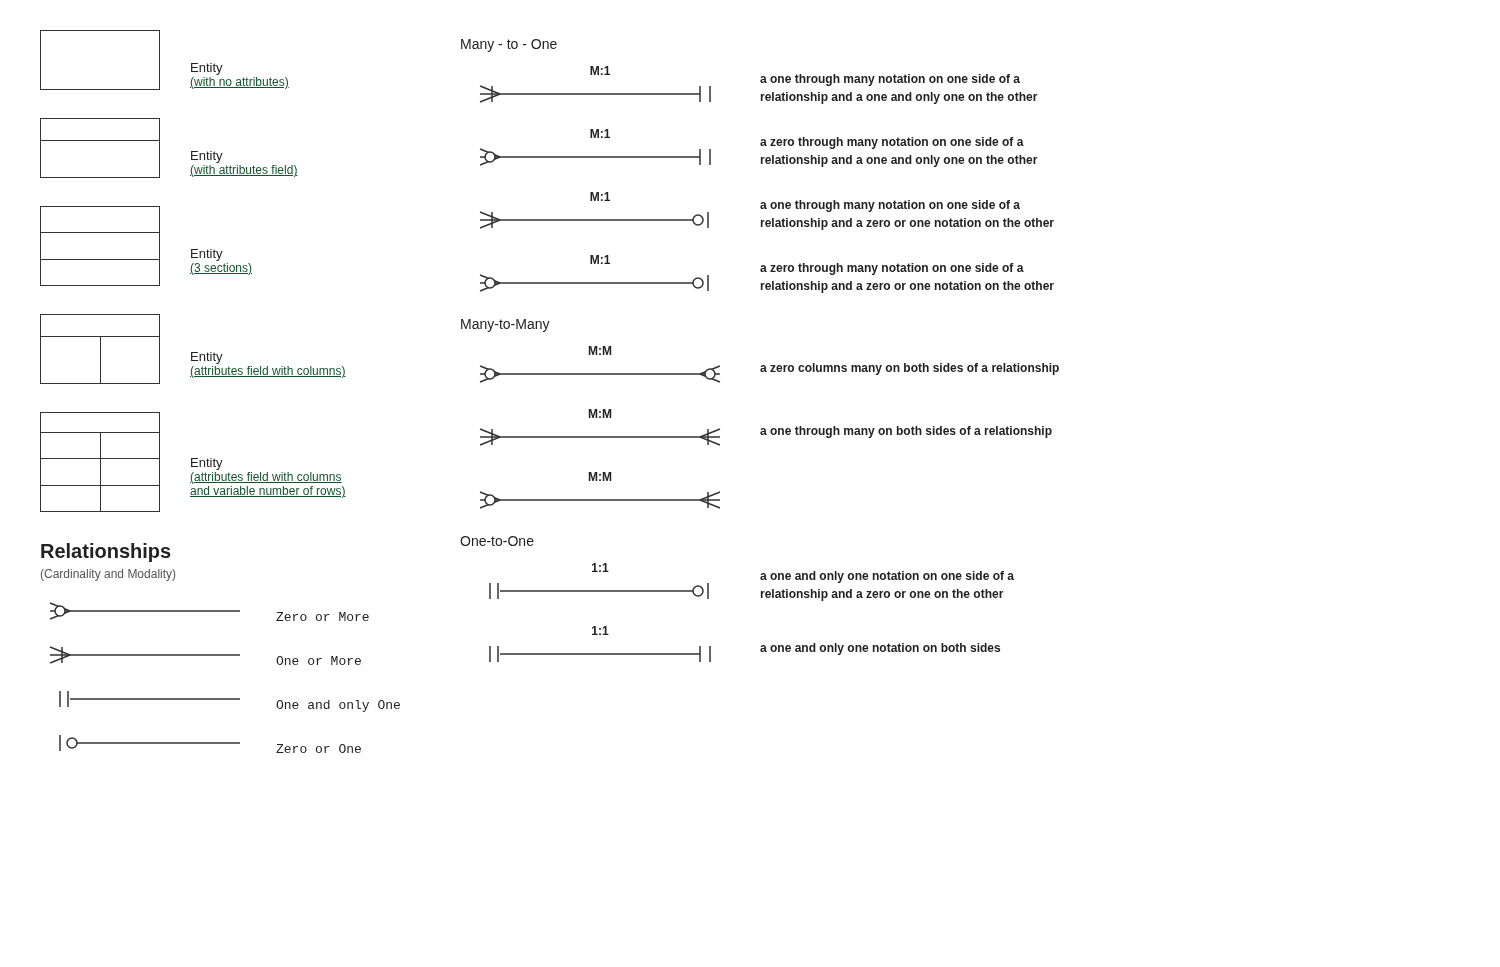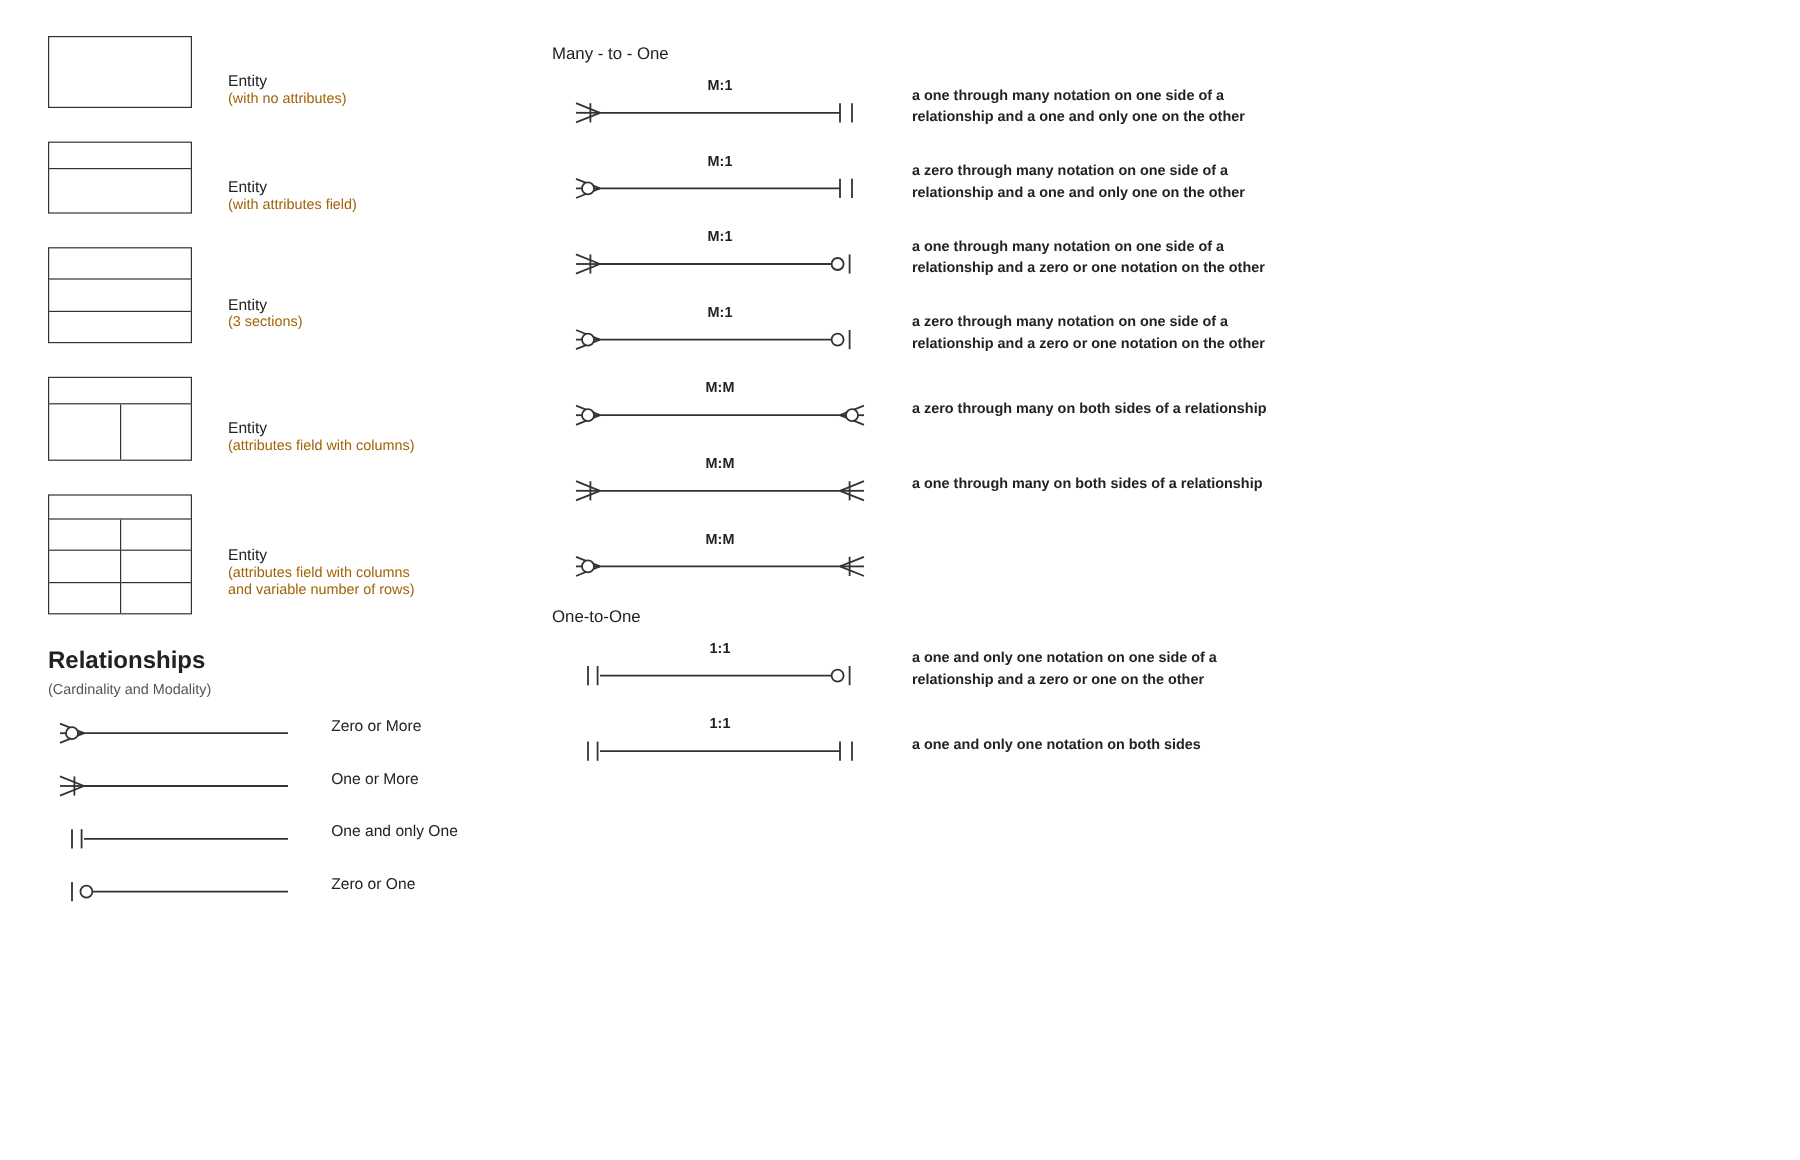--- a/index.html
+++ b/index.html
@@ -35,21 +35,21 @@
     .entity-shape {
       width: 130px;
       flex-shrink: 0;
       margin-right: 20px;
     }
     .entity-label {
       font-size: 13px;
       margin-top: 29px;
     }
     .entity-label .main { font-weight: normal; }
-    .entity-label .sub { color: #a16207; font-size: 12px; }
+    .entity-label .sub { color: #14532d; font-size: 12px; text-decoration: underline; }
 
     
     .box-simple {
       width: 120px;
       height: 60px;
       border: 1.5px solid #333;
     }
     
     .box-attr {
       width: 120px;
@@ -109,22 +109,23 @@
       font-weight: bold;
       margin-bottom: 4px;
     }
     .rel-subtitle {
       font-size: 12px;
       color: #555;
       margin-bottom: 16px;
     }
     .rel-row {
       display: flex;
-      align-items: flex-start;
+      align-items: flex-end;
       margin-bottom: 16px;
+      font-family: Liberation Mono, monospace;
     }
     .rel-line-container {
       width: 220px;
       flex-shrink: 0;
       display: flex;
       align-items: center;
       margin-right: 16px;
     }
     .rel-line-label {
       font-size: 13px;
@@ -373,39 +374,40 @@
 
             <line x1="248" y1="6" x2="248" y2="22" stroke="#333" stroke-width="1.5"></line>
             <circle cx="238" cy="14" r="5" fill="white" stroke="#333" stroke-width="1.5"></circle>
           </svg>
         </div>
         <div class="diagram-desc">a zero through many notation on one side of a relationship and a zero or one notation on the other</div>
       </div>
     </div>
 
     <div style="margin-top:10px;">
+      <div class="section-title">Many-to-Many</div>
 
       <div class="diagram-row">
         <div style="position:relative; width:280px; flex-shrink:0; margin-right:20px;">
           <div style="text-align:center; font-size:12px; margin-bottom:2px;">M:M</div>
           <svg width="280" height="28" class="connector">
             <line x1="40" y1="14" x2="240" y2="14" stroke="#333" stroke-width="1.5"></line>
 
             <line x1="40" y1="14" x2="20" y2="6" stroke="#333" stroke-width="1.5"></line>
             <line x1="40" y1="14" x2="20" y2="14" stroke="#333" stroke-width="1.5"></line>
             <line x1="40" y1="14" x2="20" y2="22" stroke="#333" stroke-width="1.5"></line>
             <circle cx="30" cy="14" r="5" fill="white" stroke="#333" stroke-width="1.5"></circle>
 
             <line x1="240" y1="14" x2="260" y2="6" stroke="#333" stroke-width="1.5"></line>
             <line x1="240" y1="14" x2="260" y2="14" stroke="#333" stroke-width="1.5"></line>
             <line x1="240" y1="14" x2="260" y2="22" stroke="#333" stroke-width="1.5"></line>
             <circle cx="250" cy="14" r="5" fill="white" stroke="#333" stroke-width="1.5"></circle>
           </svg>
         </div>
-        <div class="diagram-desc">a zero through many on both sides of a relationship</div>
+        <div class="diagram-desc">a zero columns many on both sides of a relationship</div>
       </div>
 
       <div class="diagram-row">
         <div style="position:relative; width:280px; flex-shrink:0; margin-right:20px;">
           <div style="text-align:center; font-size:12px; margin-bottom:2px;">M:M</div>
           <svg width="280" height="28" class="connector">
             <line x1="40" y1="14" x2="240" y2="14" stroke="#333" stroke-width="1.5"></line>
 
             <line x1="40" y1="14" x2="20" y2="6" stroke="#333" stroke-width="1.5"></line>
             <line x1="40" y1="14" x2="20" y2="14" stroke="#333" stroke-width="1.5"></line>

